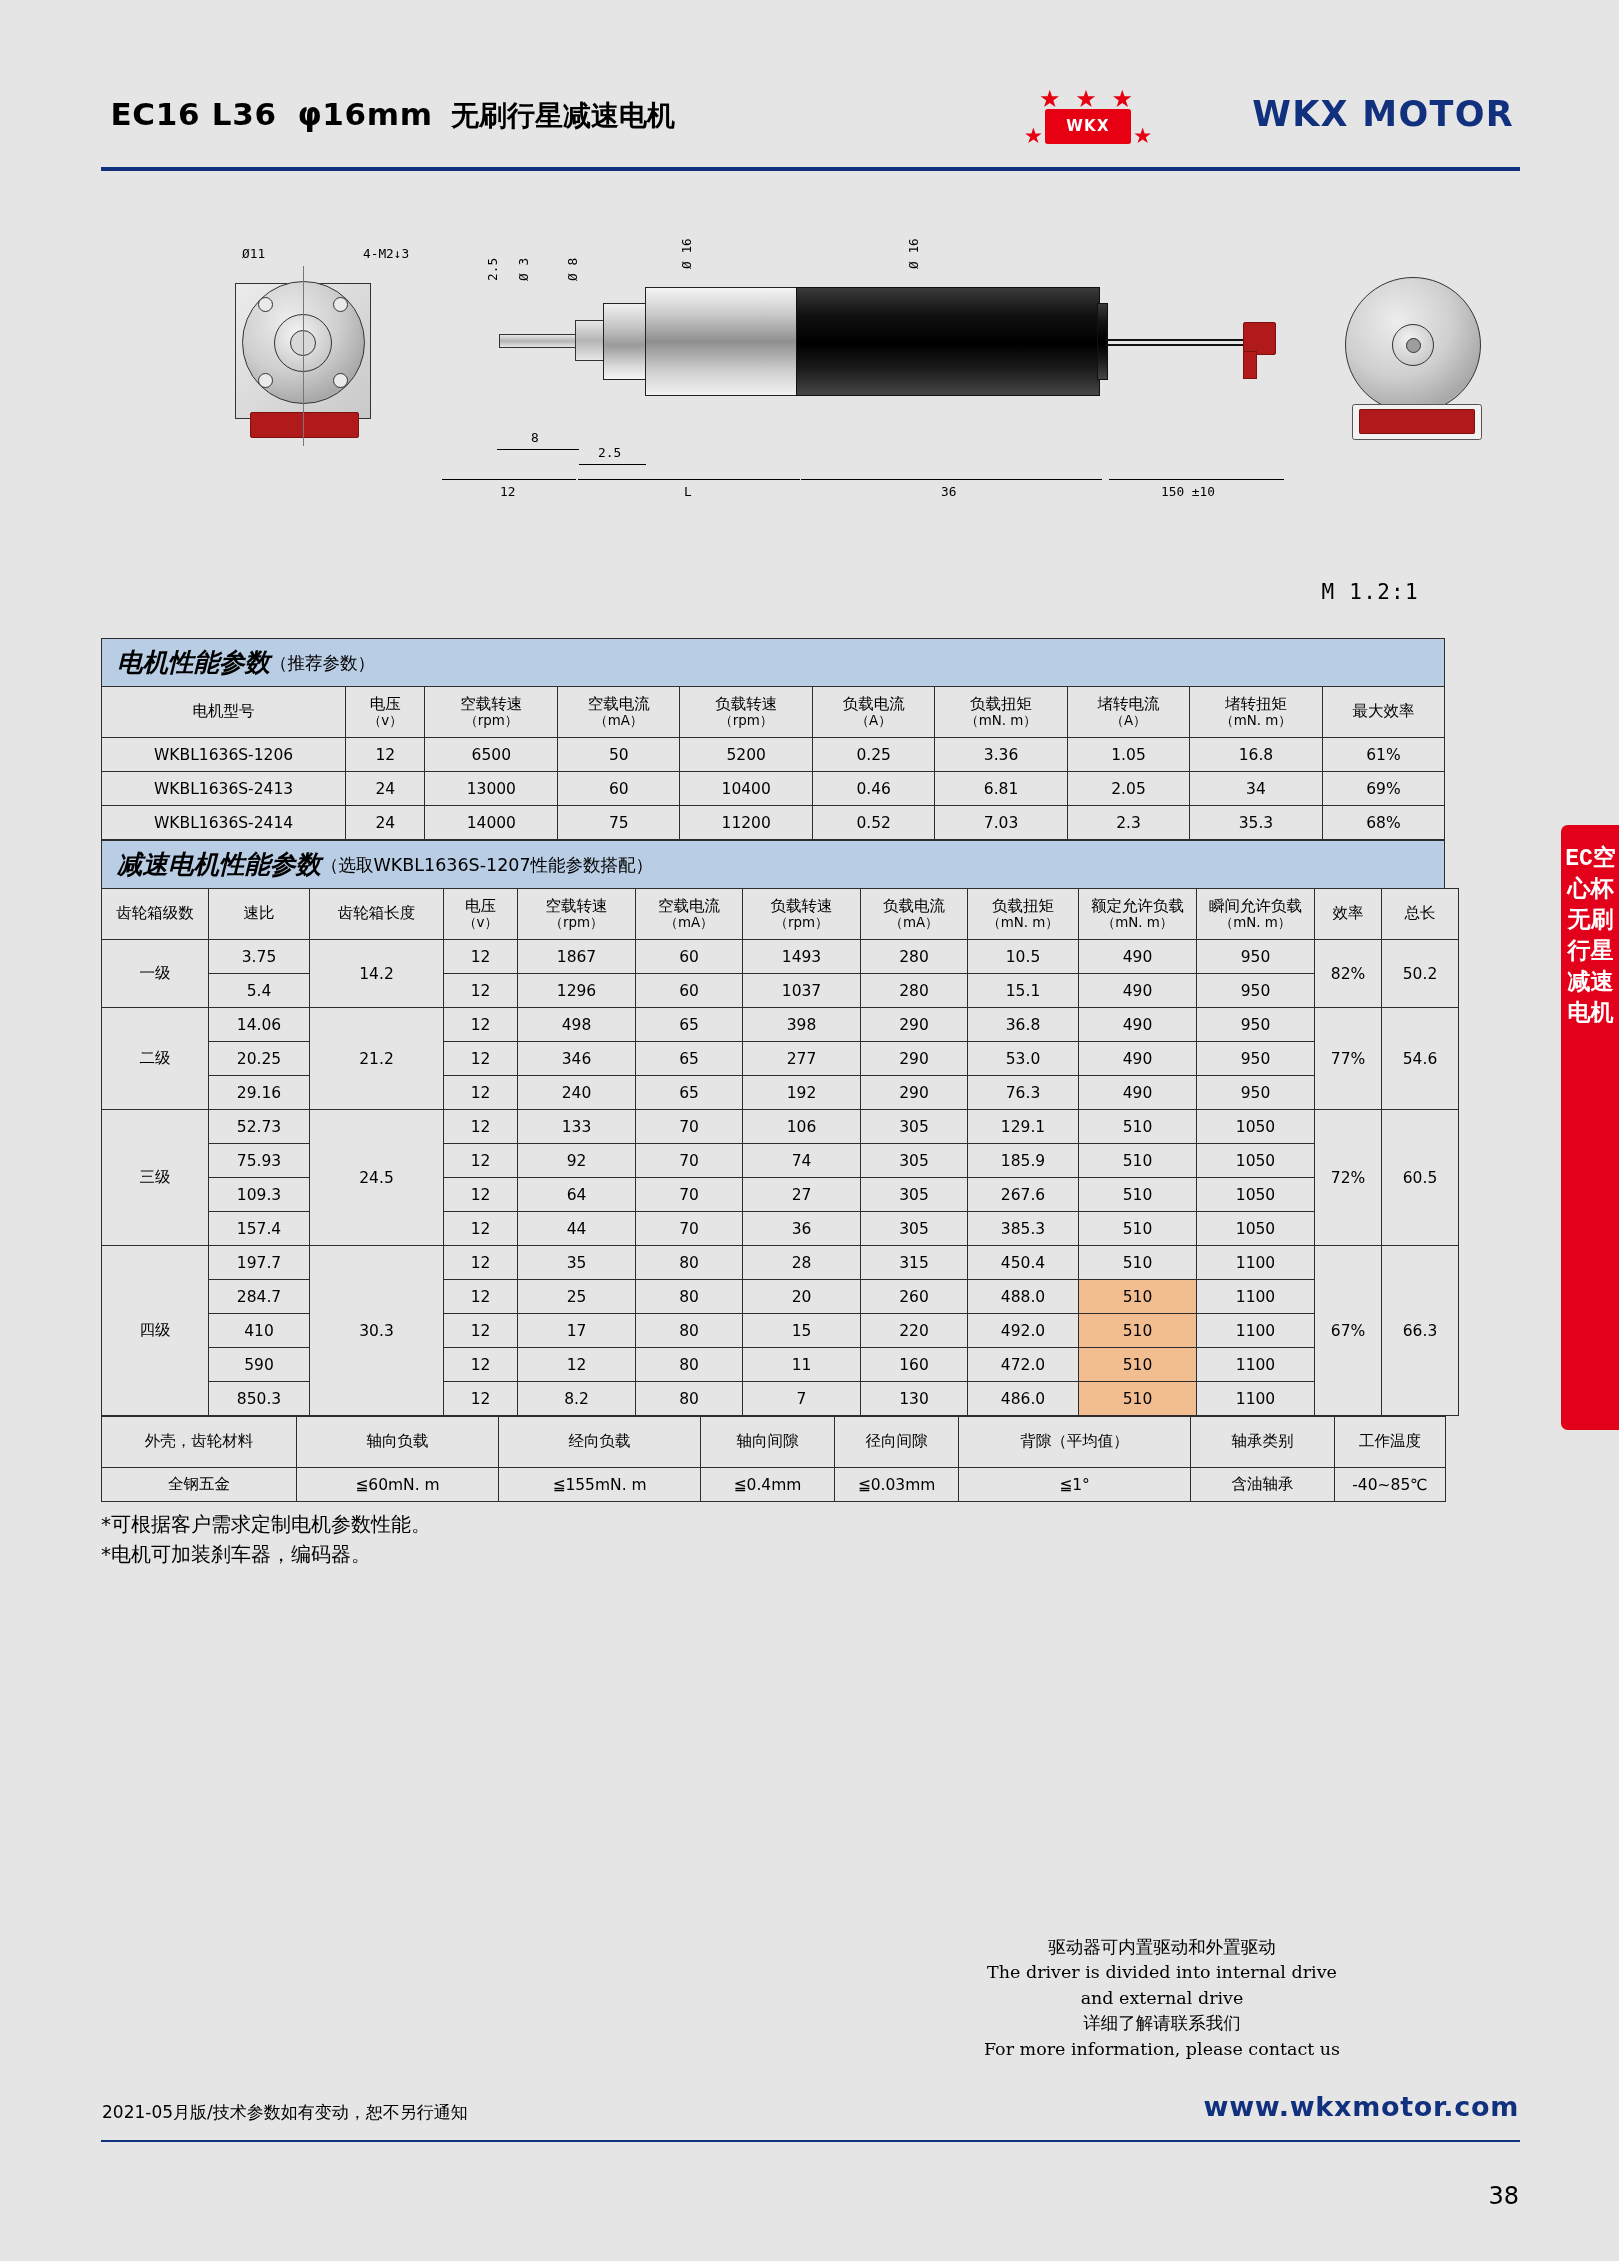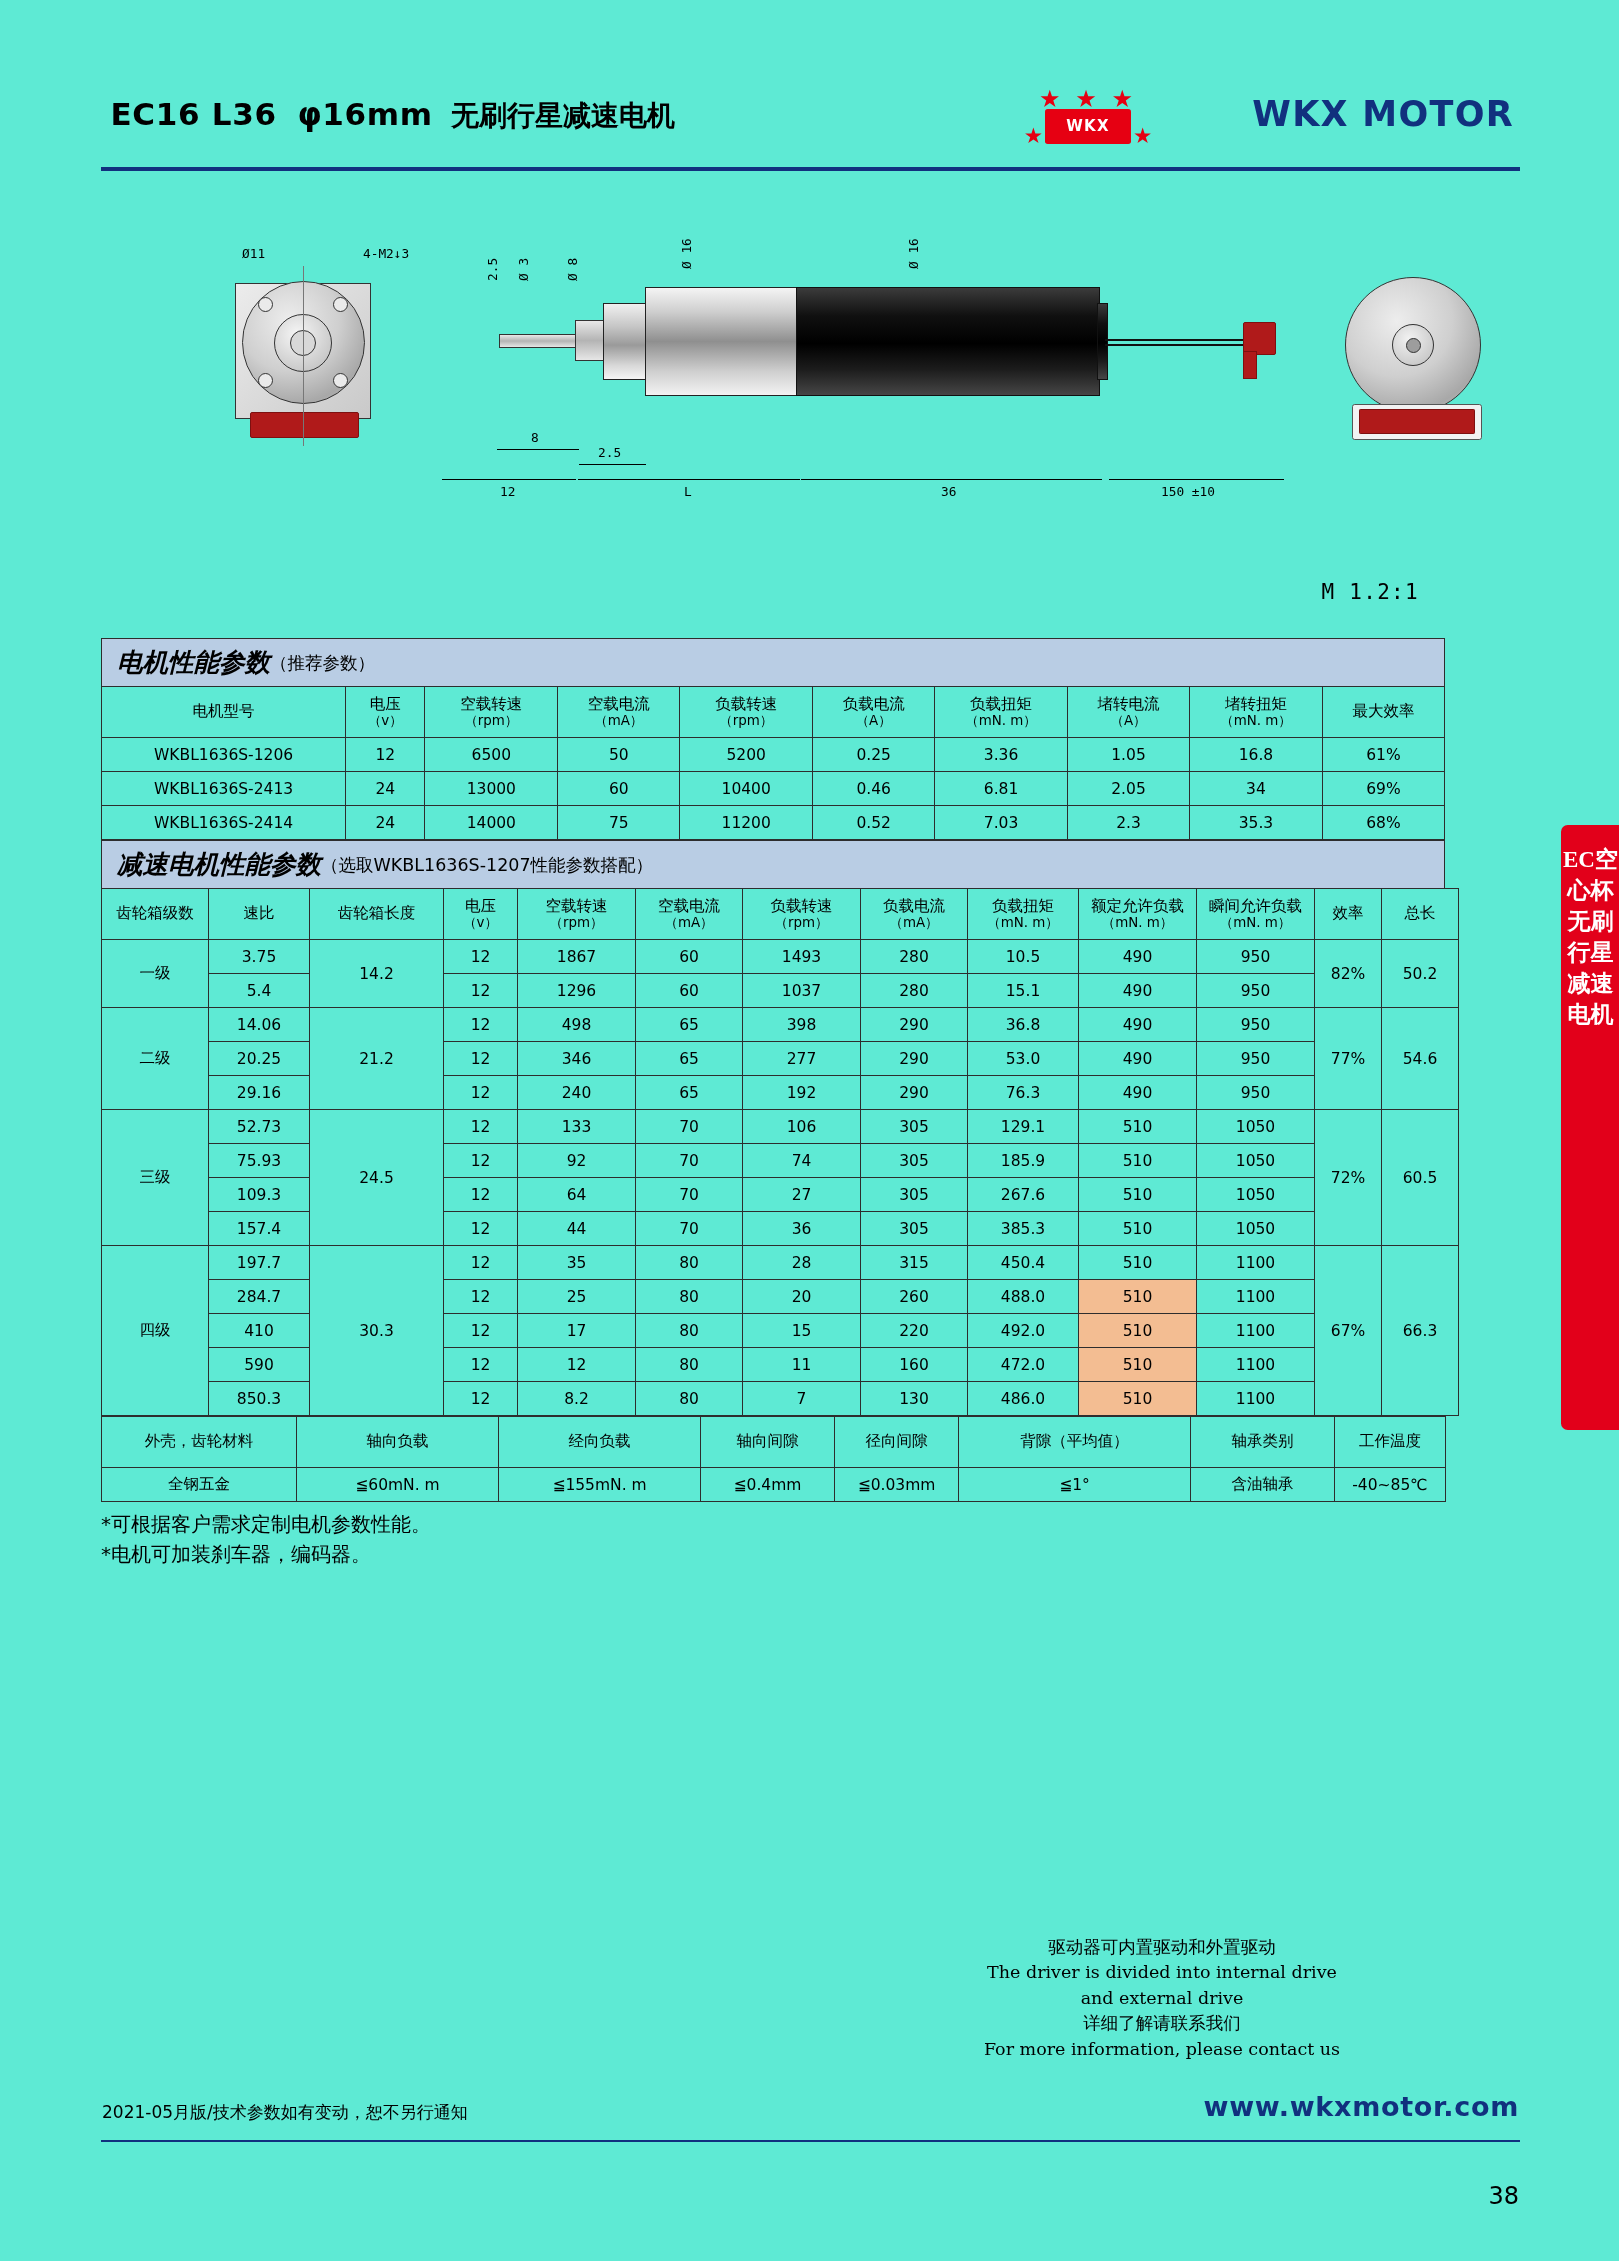--- a/index.html
+++ b/index.html
@@ -6,21 +6,21 @@
   body{
     width:1620px;
     background:#fff;
     font-family:"Liberation Sans", sans-serif;
     -webkit-font-smoothing:antialiased;
   }
   .page{
     position:relative;
     width:1620px;
     height:2261px;
-    background:#5eead4;
+    background:#e5e5e5;
     overflow:hidden;
   }
 
   
   .header{
     position:absolute;
     left:101px; top:81px; width:1417px; height:74px;
   }
   .header-title{
     position:absolute;left:9.4px;top:15px;
@@ -124,21 +124,21 @@
   
   .side-tab{
     position:absolute;right:0;top:825px;width:59px;height:605px;
     background:#e2001a;
     border-top-left-radius:6.7px;border-bottom-left-radius:6.7px;
   }
   .side-tab .txt{
     position:absolute;left:0;top:19px;width:59px;
     color:#fff;font-size:23px;font-weight:bold;line-height:31px;
     text-align:center;
-    font-family:Liberation Serif, serif;
+    font-family:Liberation Mono, monospace;
     letter-spacing:0px;
   }
 
   
   .tables{
     position:absolute;left:101px;top:638px;width:1344px;
   }
   .sec-head{
     border:1.3px solid #2d2d2d;
     border-bottom:none;

